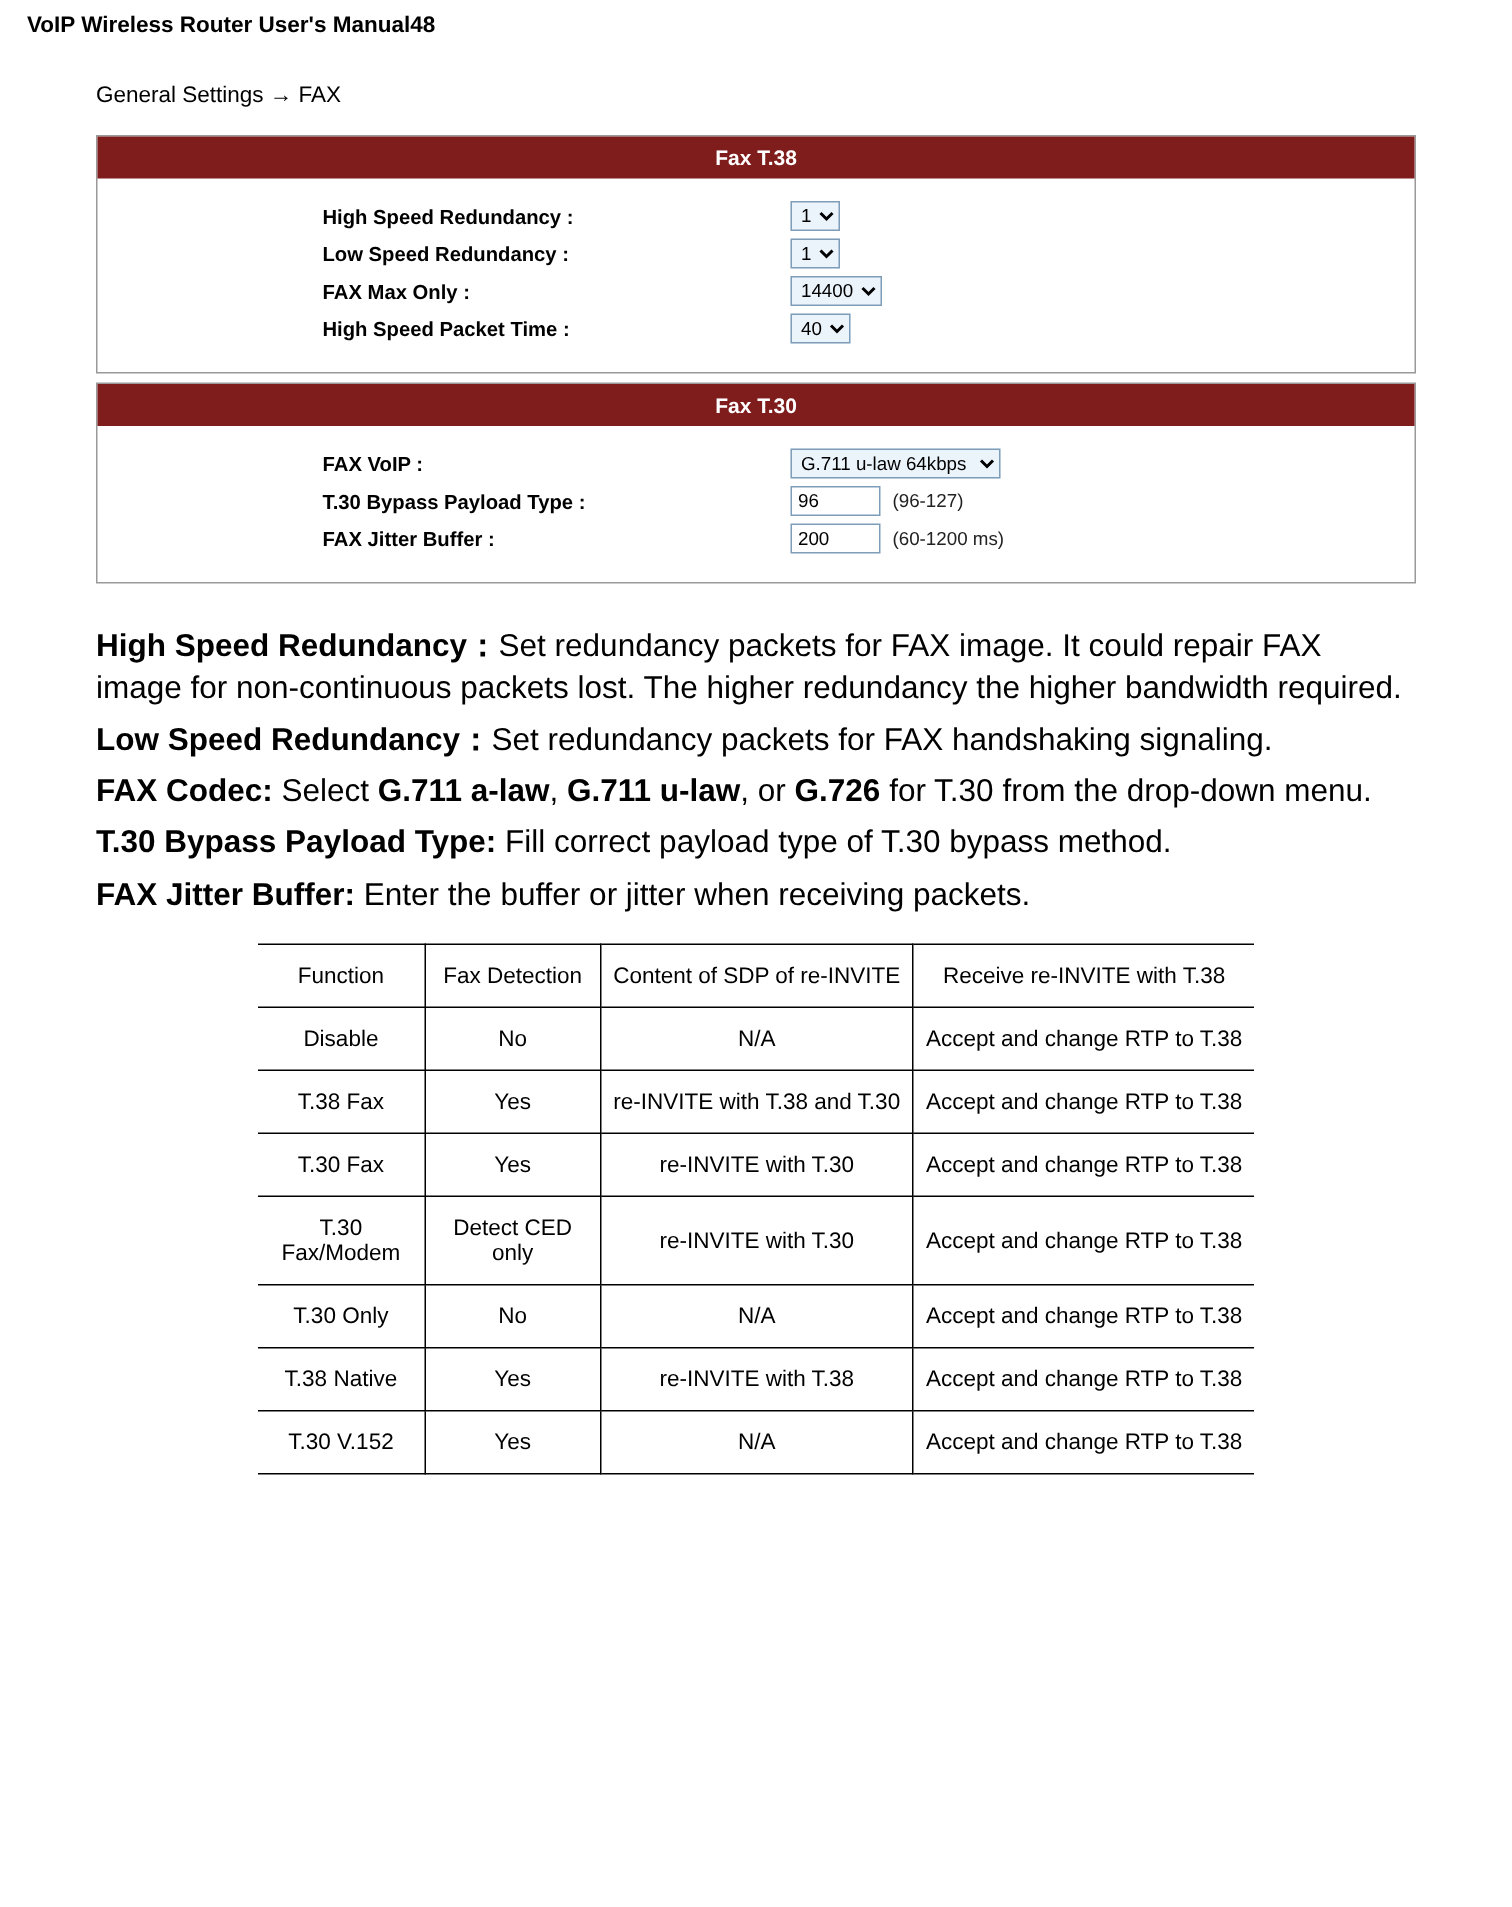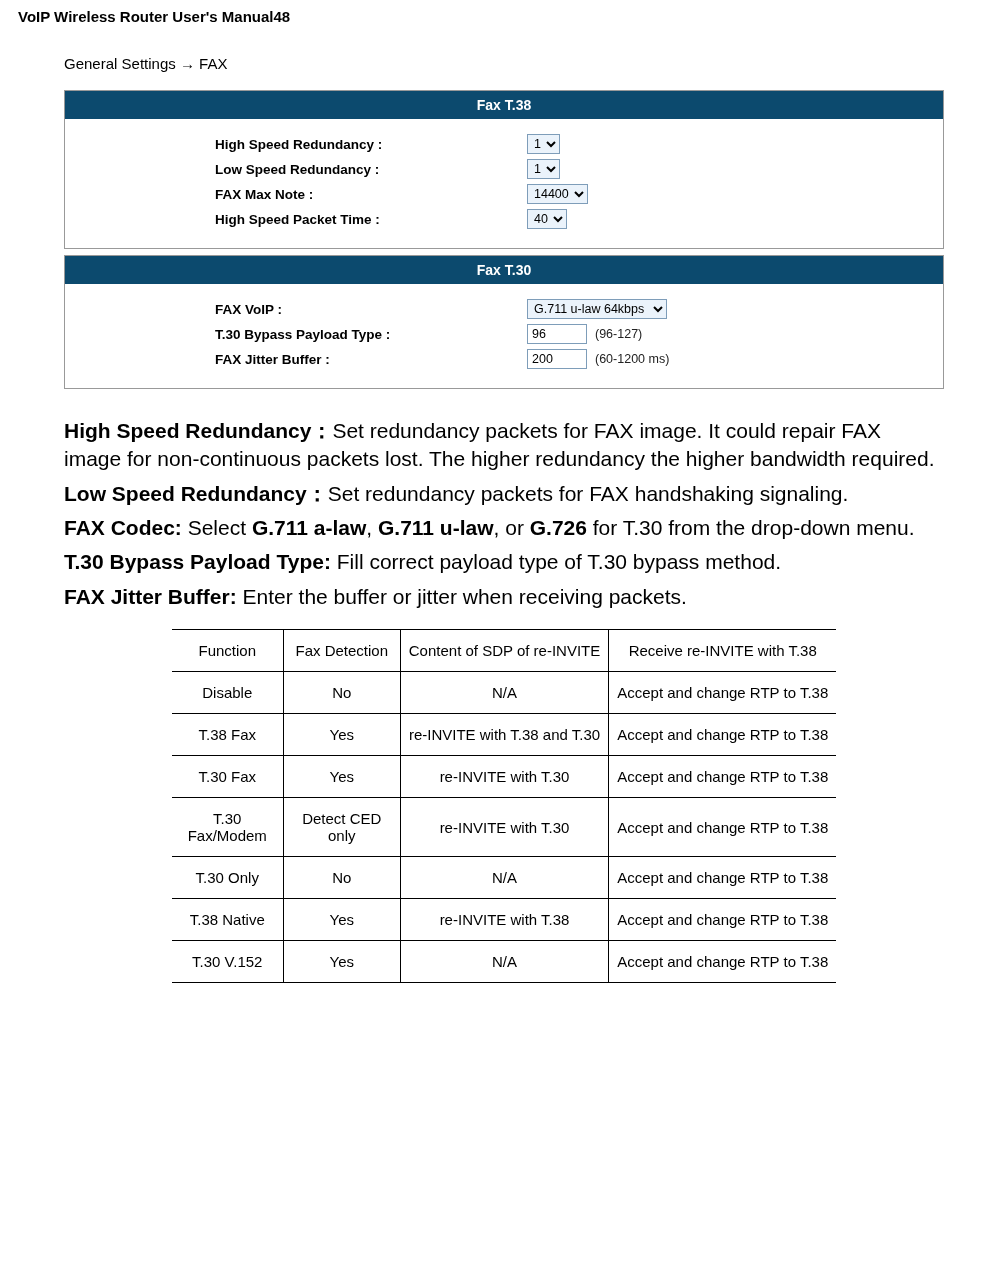--- a/index.html
+++ b/index.html
@@ -1,20 +1,20 @@
 <!DOCTYPE html>
 <html><head>
 <meta charset="utf-8">
 <style>
   body{margin:0;padding:0;font-family:Arial,Helvetica,sans-serif;font-size:15px;color:#000;width:1008px;background:#fff}
   .hdr{display:flex;font-weight:bold;padding:8px 18px 18px}
   .content{padding:0 64px 40px}
   .sec-title{padding:12px 0 18px}
   .panel-wrap{border:1px solid #999;margin-bottom:6px;background:#fff}
-  .panel-hdr{background:#0c4a6e;color:#fff;font-weight:bold;text-align:center;padding:6px 0;font-size:14px}
+  .panel-hdr{background:#7f1d1d;color:#fff;font-weight:bold;text-align:center;padding:6px 0;font-size:14px}
   .panel-body{padding:10px 0 14px 150px}
   .row{display:flex;align-items:center;margin:5px 0;font-size:13.5px}
   .lbl{width:312px;font-weight:bold}
   .sel{border:1px solid #7e9db9;background:#ebf3fb;font-size:12.5px;padding:0 2px;height:20px}
   .txt{border:1px solid #7e9db9;font-size:12.5px;padding:2px 4px;width:50px}
   .hint{font-size:12.5px;margin-left:8px;color:#222}
   .desc{margin:28px 0 0}
   .desc p{margin:6px 0;font-size:21px;line-height:1.35}
   .sub{margin:6px 0 0 40px}
   table.tbl{border-collapse:collapse;margin:18px auto 0}
@@ -38,21 +38,21 @@
     <div class="panel-body">
       <div class="row">
         <span class="lbl">High Speed Redundancy :</span>
         <select class="sel"><option>1</option></select>
       </div>
       <div class="row">
         <span class="lbl">Low Speed Redundancy :</span>
         <select class="sel"><option>1</option></select>
       </div>
       <div class="row">
-        <span class="lbl">FAX Max Note :</span>
+        <span class="lbl">FAX Max Only :</span>
         <select class="sel"><option>14400</option></select>
       </div>
       <div class="row">
         <span class="lbl">High Speed Packet Time :</span>
         <select class="sel"><option>40</option></select>
       </div>
     </div>
   </div>
 
   <div class="panel-wrap">

